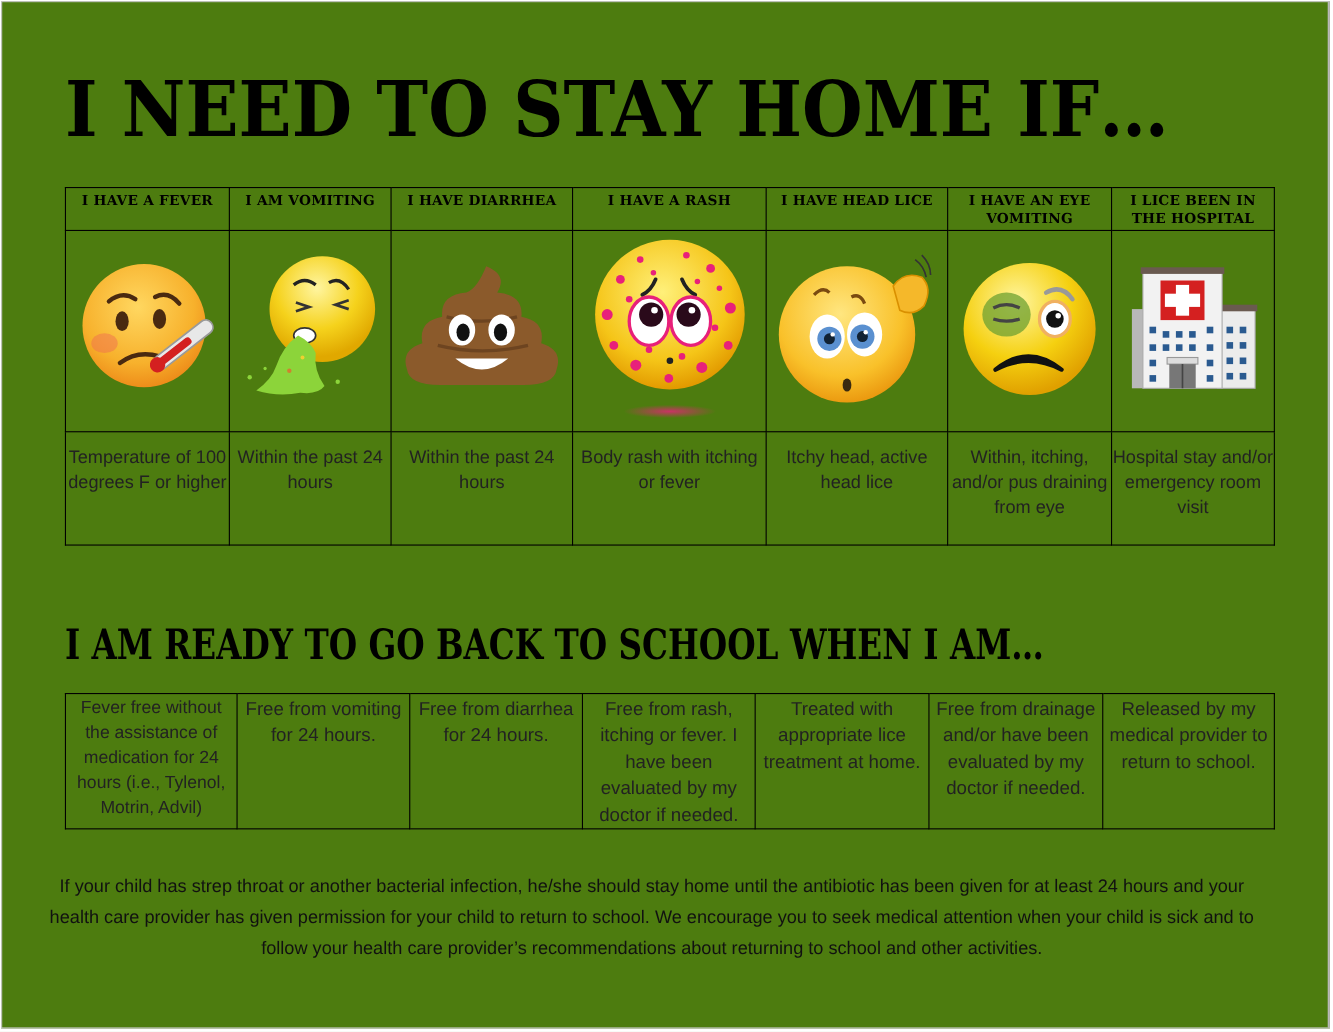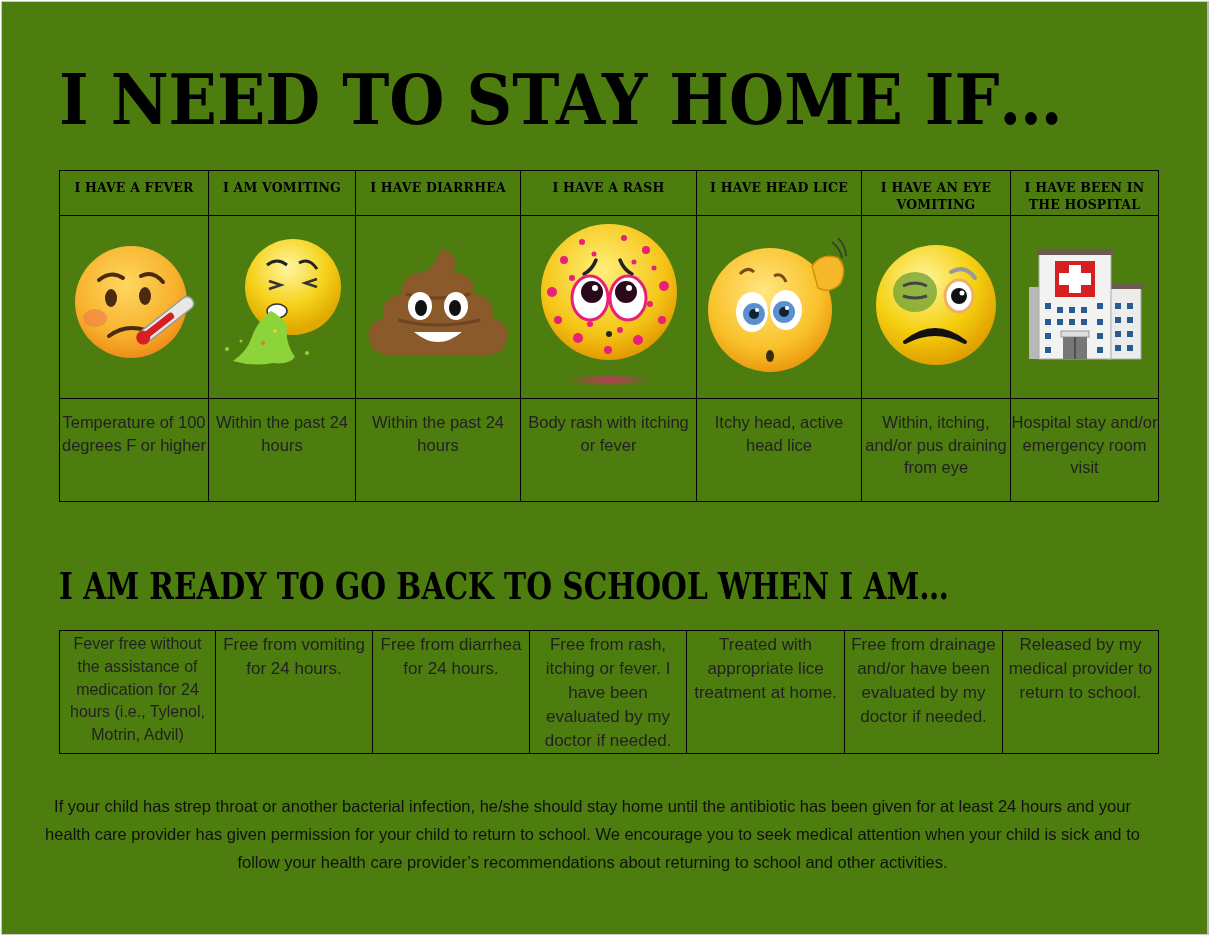--- a/index.html
+++ b/index.html
@@ -4,21 +4,21 @@
   <style>
     html, body { margin: 0; padding: 0; background: #ffffff; }
     body { width: 1212px; height: 938px; position: relative; overflow: hidden; font-family: "Liberation Sans", sans-serif; color: #000; }
     .page { position: absolute; left: 1px; top: 1px; width: 1208px; height: 934px; border: 1px solid #c8c8c8; border-right: 2px solid #b8b8b8; box-sizing: border-box; background: #4d7c0f; }
     .title { position: absolute; left: 57px; top: 58px; margin: 0; font-family: "DejaVu Serif", serif; font-weight: bold; font-size: 70px; line-height: 80px; letter-spacing: 0px; white-space: nowrap; transform: scaleX(0.905); transform-origin: left top; }
     .subtitle { position: absolute; left: 57px; top: 560px; margin: 0; font-family: "DejaVu Serif", serif; font-weight: bold; font-size: 38px; line-height: 48px; white-space: nowrap; transform: scaleX(0.78); transform-origin: left top; }
 
     table { border-collapse: collapse; position: absolute; table-layout: fixed; }
     .stay-table { left: 57px; top: 168px; width: 1099px; }
     .stay-table td { border: 1px solid #000; text-align: center; vertical-align: top; padding: 0; }
-    .stay-table .hdr td { height: 36px; font-family: "DejaVu Serif", serif; font-weight: bold; font-size: 12.5px; line-height: 17px; padding-top: 8px; letter-spacing: 0.2px; }
+    .stay-table .hdr td { height: 36px; font-family: "DejaVu Serif", serif; font-weight: bold; font-size: 12.5px; line-height: 17px; padding-top: 2px; letter-spacing: 0.2px; }
     .stay-table .img td { height: 182px; vertical-align: middle; }
     .stay-table .desc td { height: 90px; font-size: 16.5px; line-height: 22.5px; padding-top: 12px; color: #222; }
 
     .back-table { left: 57px; top: 628px; width: 1099px; }
     .back-table td { border: 1px solid #000; text-align: center; vertical-align: top; height: 118px; padding: 2px 4px 0; font-size: 17px; line-height: 24px; color: #222; }
     .back-table td.narrow { font-size: 16px; line-height: 22.8px; }
 
     .footer { position: absolute; left: 41px; top: 790px; width: 1099px; text-align: center; font-size: 16.5px; line-height: 28px; color: #111; margin: 0; }
 
     .icon { display: inline-block; }
@@ -42,21 +42,21 @@
         <col style="width:148px">
     </colgroup>
     <tbody>
         <tr class="hdr">
       <td>I HAVE A FEVER</td>
       <td>I AM VOMITING</td>
       <td>I HAVE DIARRHEA</td>
       <td>I HAVE A RASH</td>
       <td>I HAVE HEAD LICE</td>
       <td>I HAVE AN EYE VOMITING</td>
-      <td>I HAVE BEEN IN THE HOSPITAL</td>
+      <td>I LICE BEEN IN THE HOSPITAL</td>
     </tr>
     <tr class="img">
 
       <td>
         <span class="icon">
           <svg width="130" height="130" viewBox="0 0 130 130">
             <defs>
               <radialGradient id="gFever" cx="45%" cy="35%" r="65%">
                 <stop offset="0%" stop-color="#ffd760"></stop>
                 <stop offset="70%" stop-color="#f7b12c"></stop>

